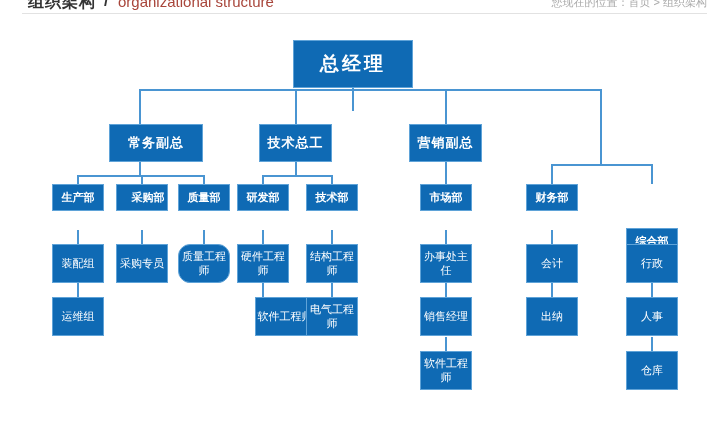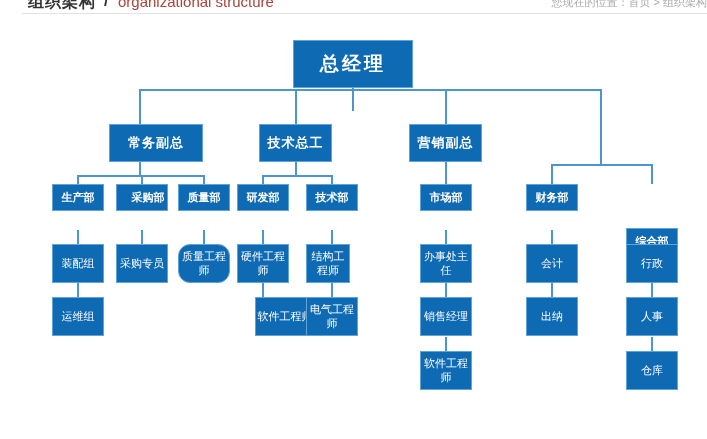--- a/index.html
+++ b/index.html
@@ -133,21 +133,21 @@
     <div class="node lvl3" style="left:237px;top:162px;width:52px;height:27px;">研发部</div>
     <div class="node lvl3" style="left:306px;top:162px;width:52px;height:27px;">技术部</div>
     <div class="node lvl3" style="left:420px;top:162px;width:52px;height:27px;">市场部</div>
     <div class="node lvl3" style="left:526px;top:162px;width:52px;height:27px;">财务部</div>
     <div class="node lvl3" style="left:626px;top:162px;width:52px;height:27px;margin-top:44px;">综合部</div>
 
     <div class="node leaf" style="left:52px;top:222px;width:52px;height:39px;">装配组</div>
     <div class="node leaf" style="left:116px;top:222px;width:52px;height:39px;">采购专员</div>
     <div class="node leaf" style="left:178px;top:222px;width:52px;height:39px;border-radius:12px;">质量工程师</div>
     <div class="node leaf" style="left:237px;top:222px;width:52px;height:39px;">硬件工程师</div>
-    <div class="node leaf" style="left:306px;top:222px;width:44px;height:39px;">结构工程师</div>
+    <div class="node leaf" style="left:306px;top:222px;width:52px;height:39px;">结构工程师</div>
     <div class="node leaf" style="left:420px;top:222px;width:52px;height:39px;">办事处主任</div>
     <div class="node leaf" style="left:626px;top:222px;width:52px;height:39px;">行政</div>
     <div class="node leaf" style="left:526px;top:222px;width:52px;height:39px;">会计</div>
 
     <div class="node leaf" style="left:52px;top:275px;width:52px;height:39px;">运维组</div>
     <div class="node leaf" style="left:230px;top:275px;width:60px;height:39px;margin-left:25px;">软件工程师</div>
     <div class="node leaf" style="left:306px;top:275px;width:52px;height:39px;">电气工程师</div>
     <div class="node leaf" style="left:420px;top:275px;width:52px;height:39px;">销售经理</div>
     <div class="node leaf" style="left:526px;top:275px;width:52px;height:39px;">出纳</div>
     <div class="node leaf" style="left:626px;top:275px;width:52px;height:39px;">人事</div>

